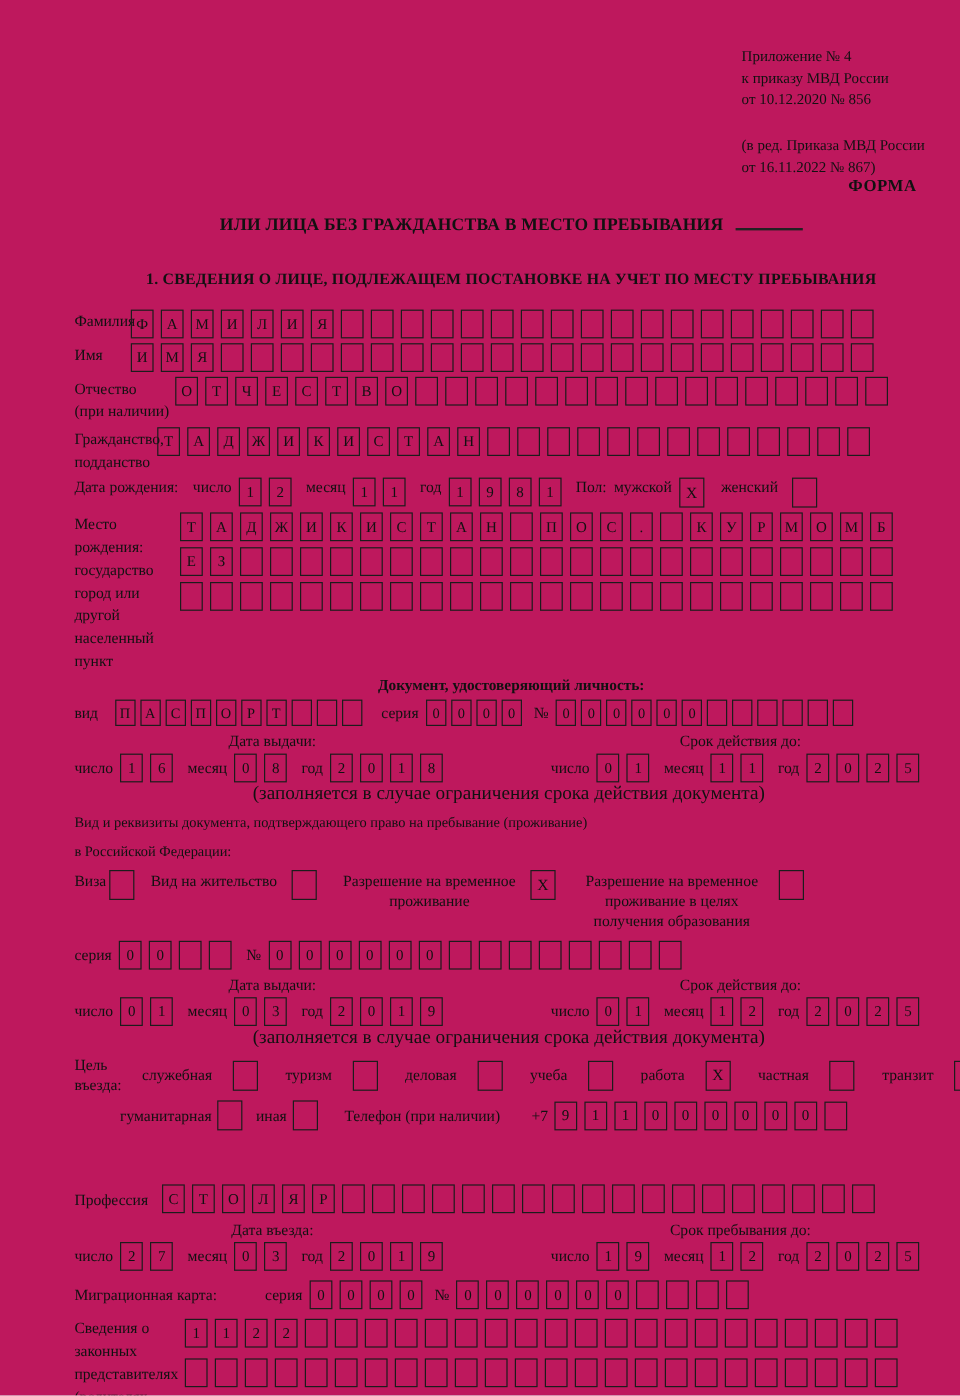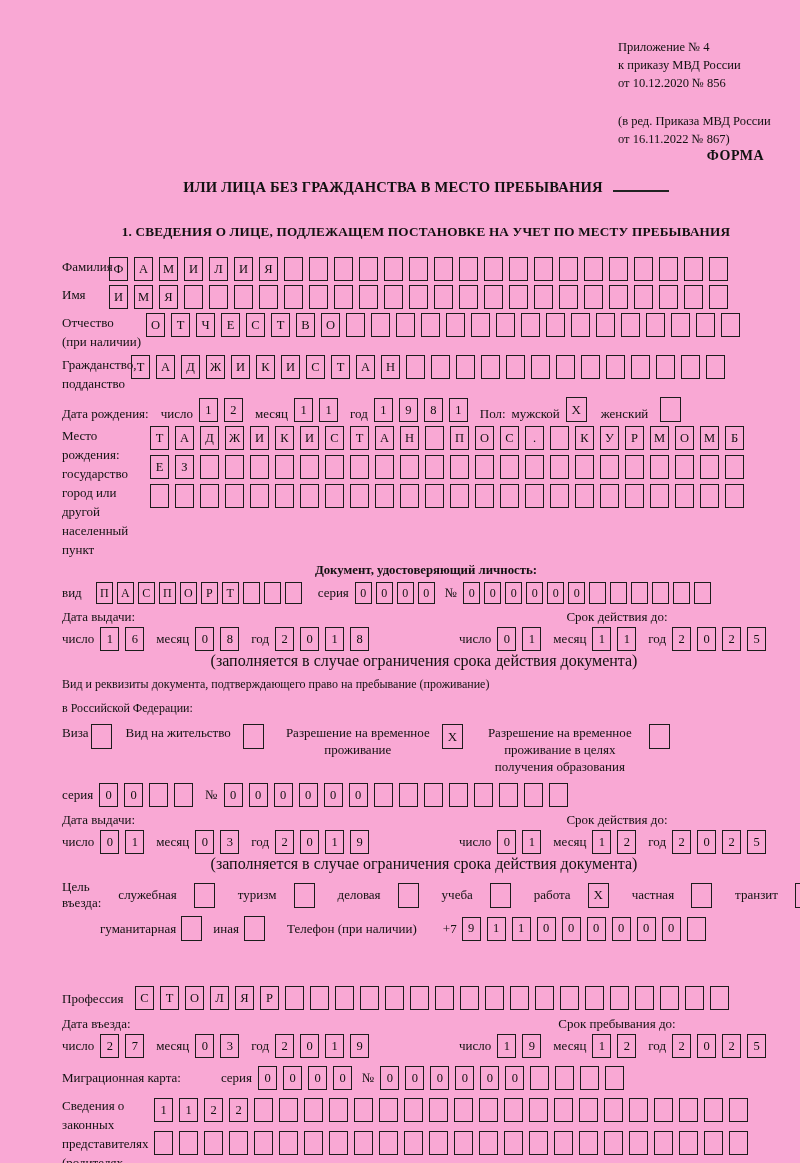--- a/index.html
+++ b/index.html
@@ -1,17 +1,17 @@
 <!DOCTYPE html>
 <html><head>
 <meta charset="utf-8">
 <style>
   html,body{margin:0;padding:0;background:#e8e8e8;}
   .page{
-    position:relative;width:800px;height:1163px;margin:0 auto;background:#f9a8d4;
+    position:relative;width:800px;height:1163px;margin:0 auto;background:#be185d;
     font-family:"Liberation Serif","DejaVu Serif",serif;color:#111;
     box-sizing:border-box;padding:36px 10px 0 62px;overflow:hidden;
   }
   .appendix{position:absolute;left:618px;top:38px;font-size:12.5px;line-height:18px;}
   .appendix .rev{margin-top:20px;}
   .forma{position:absolute;right:36px;top:148px;font-weight:bold;font-size:14px;letter-spacing:.5px;}
   .hdrspace{height:140px;}
   .title{text-align:center;font-weight:bold;font-size:14.6px;line-height:23px;letter-spacing:.2px;}
   .uline{display:inline-block;width:56px;border-bottom:2px solid #222;height:14px;margin-left:10px;}
   .sect{margin-top:25px;text-align:center;font-weight:bold;font-size:13.2px;letter-spacing:.2px;white-space:nowrap;}
@@ -27,21 +27,21 @@
   .sm .cell{width:17px;height:22px;margin-right:4px;font-size:12px;}
   .cbox{
     flex:0 0 auto;display:inline-flex;width:21px;height:25px;border:1.6px solid #1c1c1c;
     align-items:center;justify-content:center;font-size:13px;box-sizing:border-box;vertical-align:middle;
   }
   .ir{display:flex;align-items:center;}
   .g6 > *{margin-right:6px;} .g6 > *:last-child{margin-right:0;}
   .stack > div{margin-bottom:5px;}
   .docheading{text-align:center;font-weight:bold;font-size:12.8px;margin:2px 0 4px 0;}
   .dhead{display:flex;font-size:13px;margin-bottom:2px;}
-  .dh-left{width:330px;text-align:left;}
+  .dh-left{width:330px;text-align:center;}
   .dh-right{width:340px;text-align:center;margin-left:55px;}
   .dline{display:flex;align-items:center;}
   .dline .lbl{margin-right:6px;}
   .dspacer{width:72px;flex:0 0 auto;}
   .dnote{text-align:center;font-size:16px;margin-top:1px;padding-right:4px;}
   .resheading{font-size:12px;line-height:20px;margin-top:4px;}
   .optrow{display:flex;align-items:flex-start;margin-top:6px;margin-bottom:8px;}
   .optlabel{line-height:17px;}
   .optcenter{text-align:center;width:152px;}
   .optcenter2{text-align:center;width:162px;}
@@ -193,21 +193,21 @@
           <span class="cell"></span>
           <span class="cell"></span>
           <span class="cell"></span>
           <span class="cell"></span>
           <span class="cell"></span>
           <span class="cell"></span>
           <span class="cell"></span>
         </div>
     </div>
 
-    <div class="frow ir g6" style="align-items:flex-end;margin-top:2px;">
+    <div class="frow ir g6" style="align-items:flex-start;margin-top:2px;">
       <span>Дата рождения:</span>
       <span style="margin-left:6px;">число</span>
       <div class="cellrow">
           <span class="cell">1</span>
           <span class="cell">2</span>
         </div>
       <span>месяц</span>
       <div class="cellrow">
           <span class="cell">1</span>
           <span class="cell">1</span>

